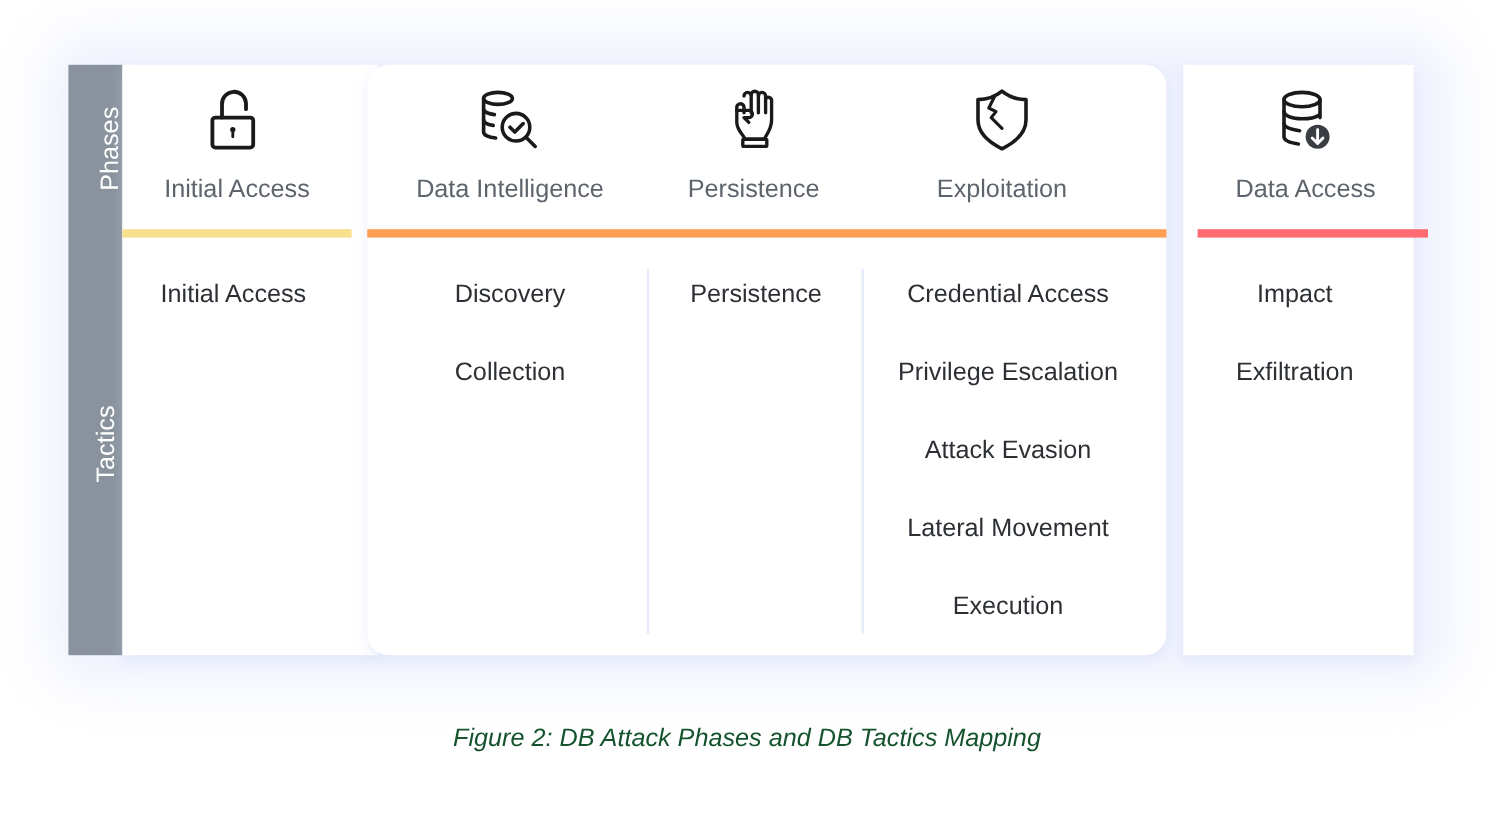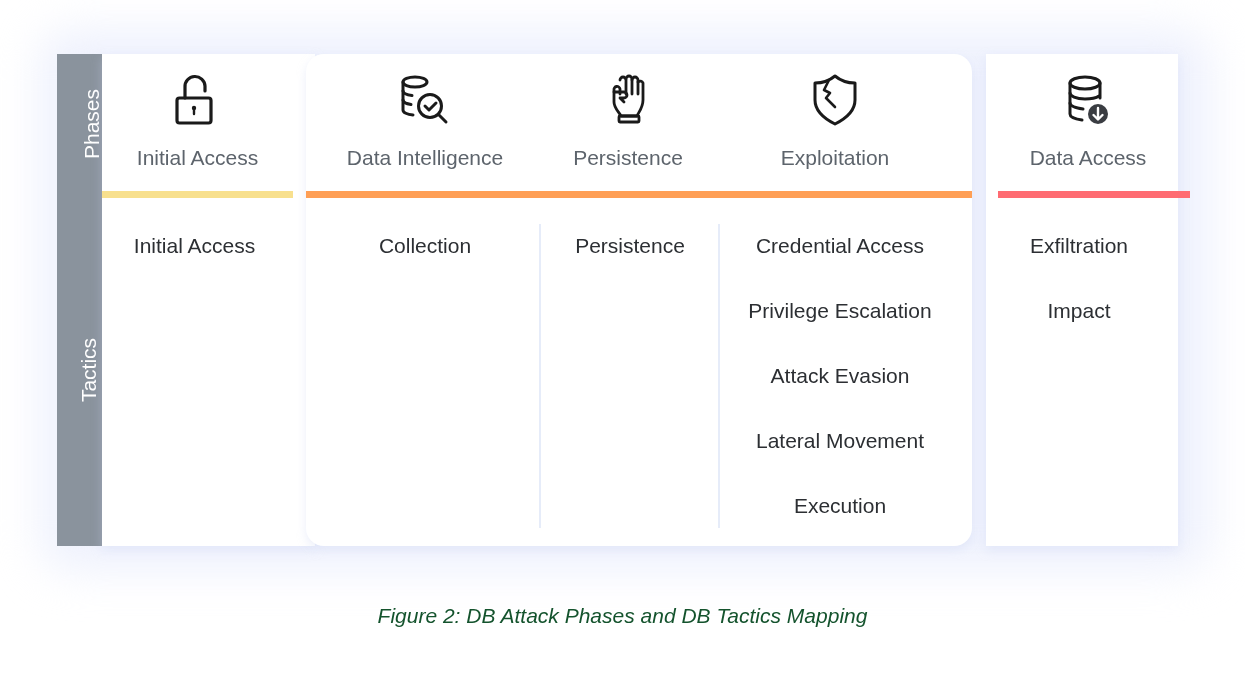--- a/index.html
+++ b/index.html
@@ -117,20 +117,21 @@
         <svg viewBox="0 0 60 60" fill="none" stroke="#1a1a1a" stroke-width="3" stroke-linecap="round" stroke-linejoin="round">
           <path d="M30 6 C24 11 17 13 10 13 V30 C10 41 18 48 30 54 C42 48 50 41 50 30 V13 C43 13 36 11 30 6 Z"></path>
           <path d="M24 10 L19 20 L25 23 L21 28 L30 37" stroke-width="2.6"></path>
         </svg>
       </div>
       <div class="plabel">Exploitation</div>
     </div>
     <div class="phase-bar" style="background:#ff9f55; top:137px;"></div>
 
     <div class="col" style="left:0; width:238px;">
+      <div class="tactic">Discovery</div>
       <div class="tactic">Collection</div>
     </div>
     <div class="vdiv" style="left:233px;"></div>
     <div class="col" style="left:235px; width:178px;">
       <div class="tactic">Persistence</div>
     </div>
     <div class="vdiv" style="left:412px;"></div>
     <div class="col" style="left:414px; width:240px;">
       <div class="tactic">Credential Access</div>
       <div class="tactic">Privilege Escalation</div>
@@ -150,19 +151,19 @@
           <path d="M12 23 c0 3 6 6 15 6 c6 0 11 -1 14 -3"></path>
           <path d="M12 33 c0 3 6 5 13 6"></path>
           <circle cx="40" cy="44" r="10" fill="#3a3d42" stroke="none"></circle>
           <path d="M40 38 V49 M35.5 45 L40 49.5 L44.5 45" stroke="#ffffff" stroke-width="2.4"></path>
         </svg>
       </div>
       <div class="plabel">Data Access</div>
       <div class="phase-bar" style="background:#ff6b72; width:192px; right:auto;"></div>
     </div>
     <div class="col" style="left:0; width:186px;">
+      <div class="tactic">Impact</div>
       <div class="tactic">Exfiltration</div>
-      <div class="tactic">Impact</div>
     </div>
   </div>
 
   <div class="caption">Figure 2: DB Attack Phases and DB Tactics Mapping</div>
 </div>
 
 </body></html>

